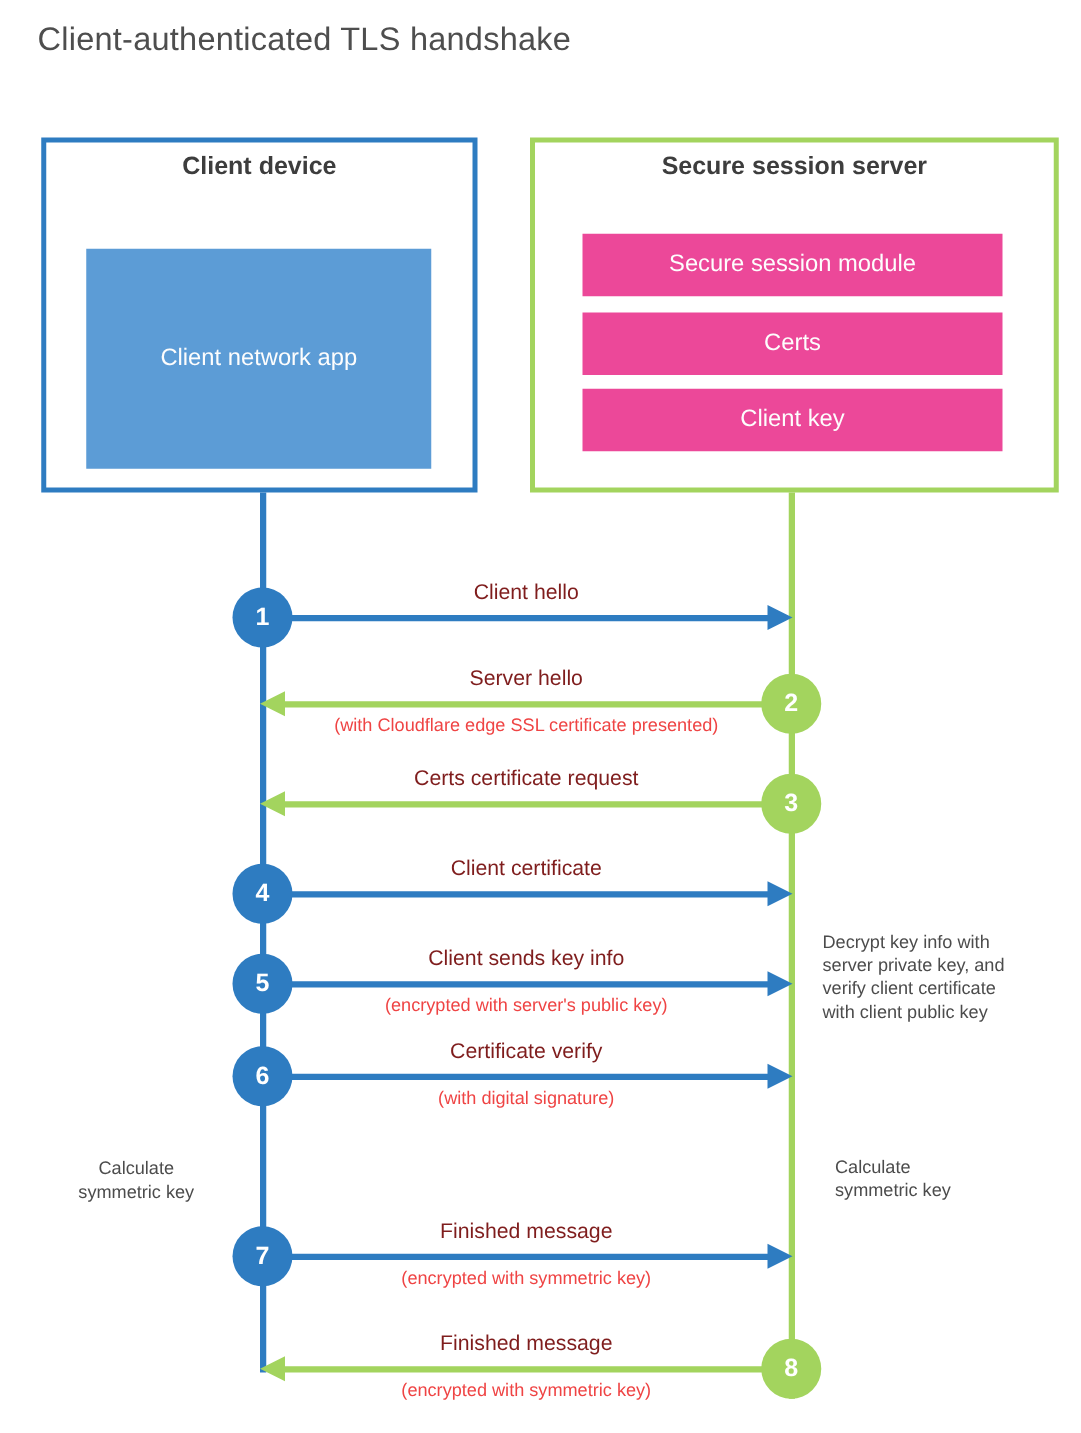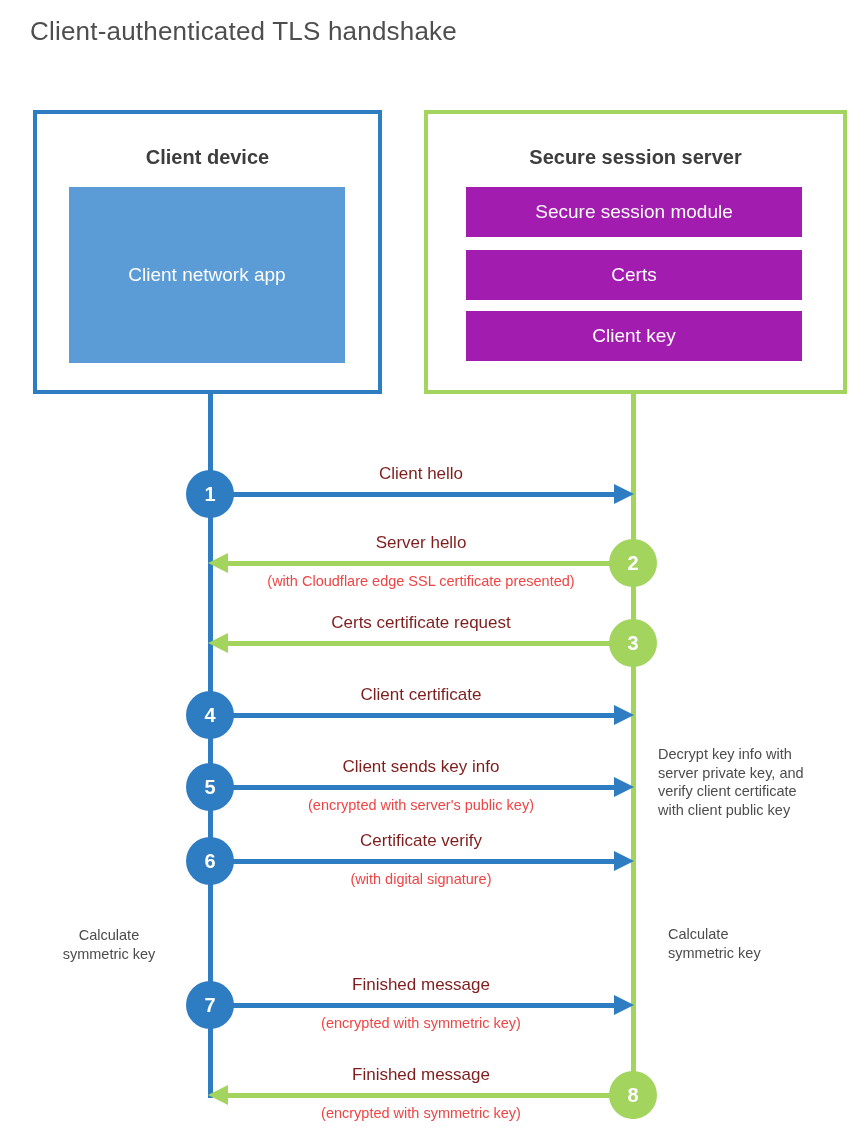--- a/index.html
+++ b/index.html
@@ -8,27 +8,27 @@
 
   .abs{position:absolute;}
 
   
   .page-title{left:30px;top:16px;font-size:26px;font-weight:300;color:#4e4e4e;letter-spacing:.2px;}
 
   
   .actor-box{box-sizing:border-box;top:110px;height:284px;background:#fff;}
   .client-box{left:33px;width:349px;border:4px solid #2e7cc1;}
   .server-box{left:424px;width:423px;border:4px solid #a3d45e;}
-  .actor-title{margin-top:32px;text-align:center;font-size:20px;font-weight:bold;color:#3d3d3d;}
+  .actor-title{margin-top:8px;text-align:center;font-size:20px;font-weight:bold;color:#3d3d3d;}
 
-  .app-box{left:69px;top:187px;width:276px;height:176px;background:#5c9cd6;
+  .app-box{left:69px;top:199px;width:276px;height:176px;background:#5c9cd6;
            display:flex;align-items:center;justify-content:center;}
   .app-box .txt{width:175px;text-align:center;color:#fdfdfd;font-size:19px;line-height:1.5;}
 
-  .server-bar{left:466px;width:336px;height:50px;background:#a21caf;
+  .server-bar{left:466px;width:336px;height:50px;background:#ec4899;
               display:flex;align-items:center;justify-content:center;
               color:#fdfdfd;font-size:19px;}
 
   
   .lifeline{width:5px;top:394px;}
   .lifeline.blue{left:208px;height:704px;background:#2e7cc1;}
   .lifeline.green{left:631px;height:725px;background:#a3d45e;}
 
   
   .step{position:absolute;left:0;width:865px;height:0;}

